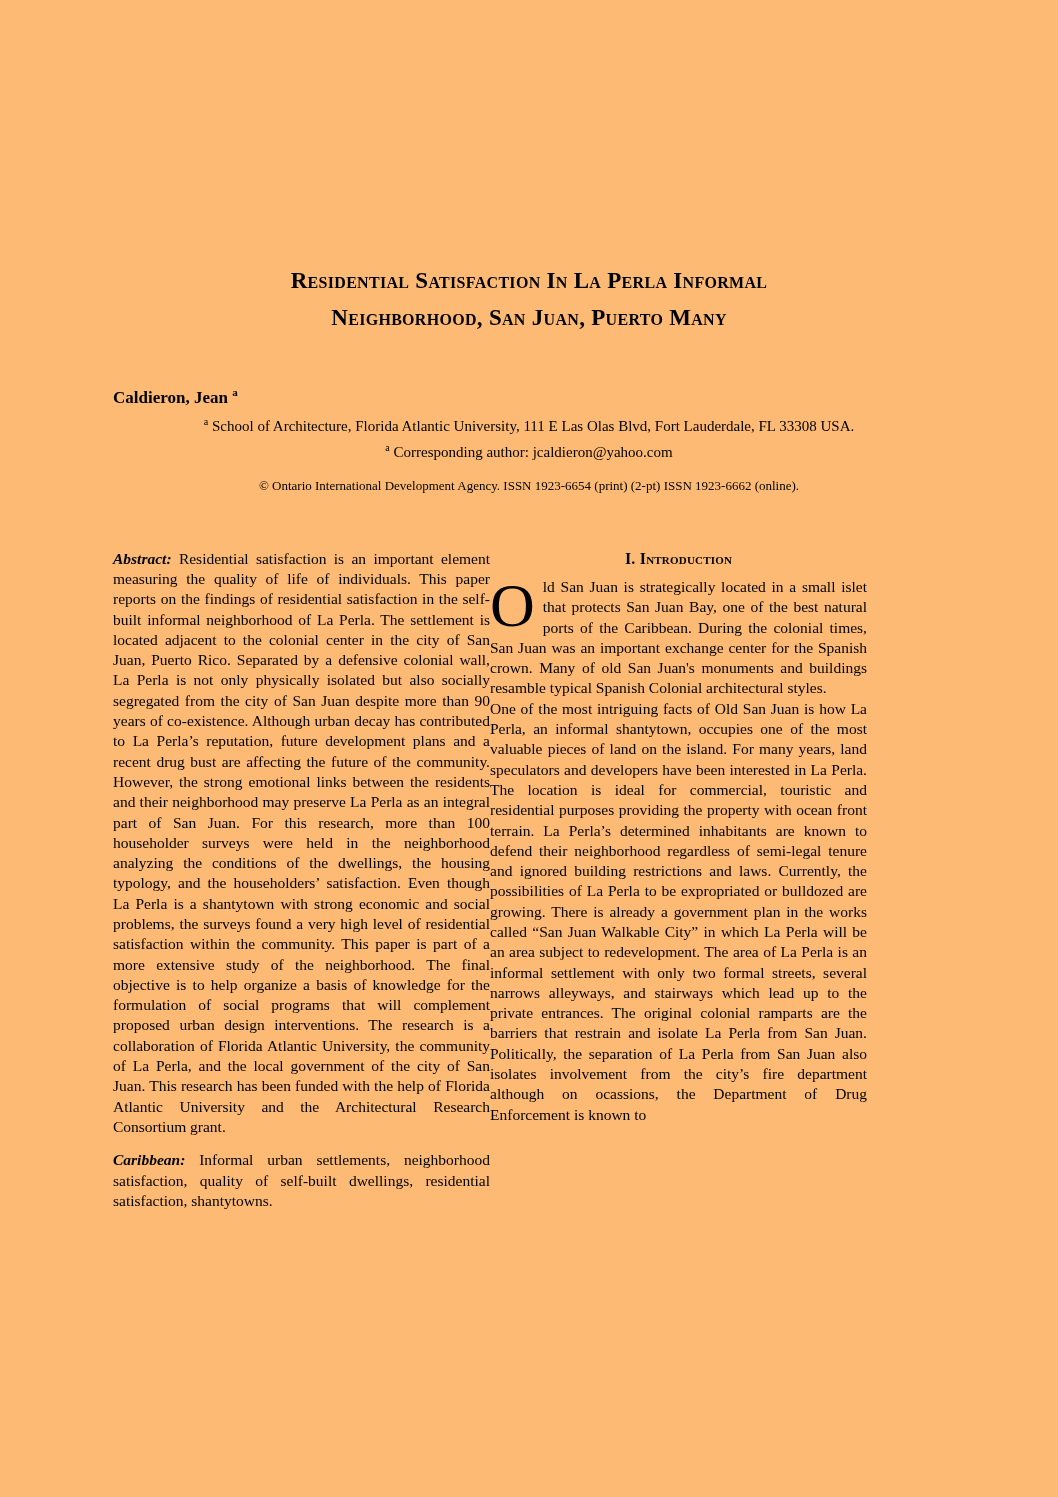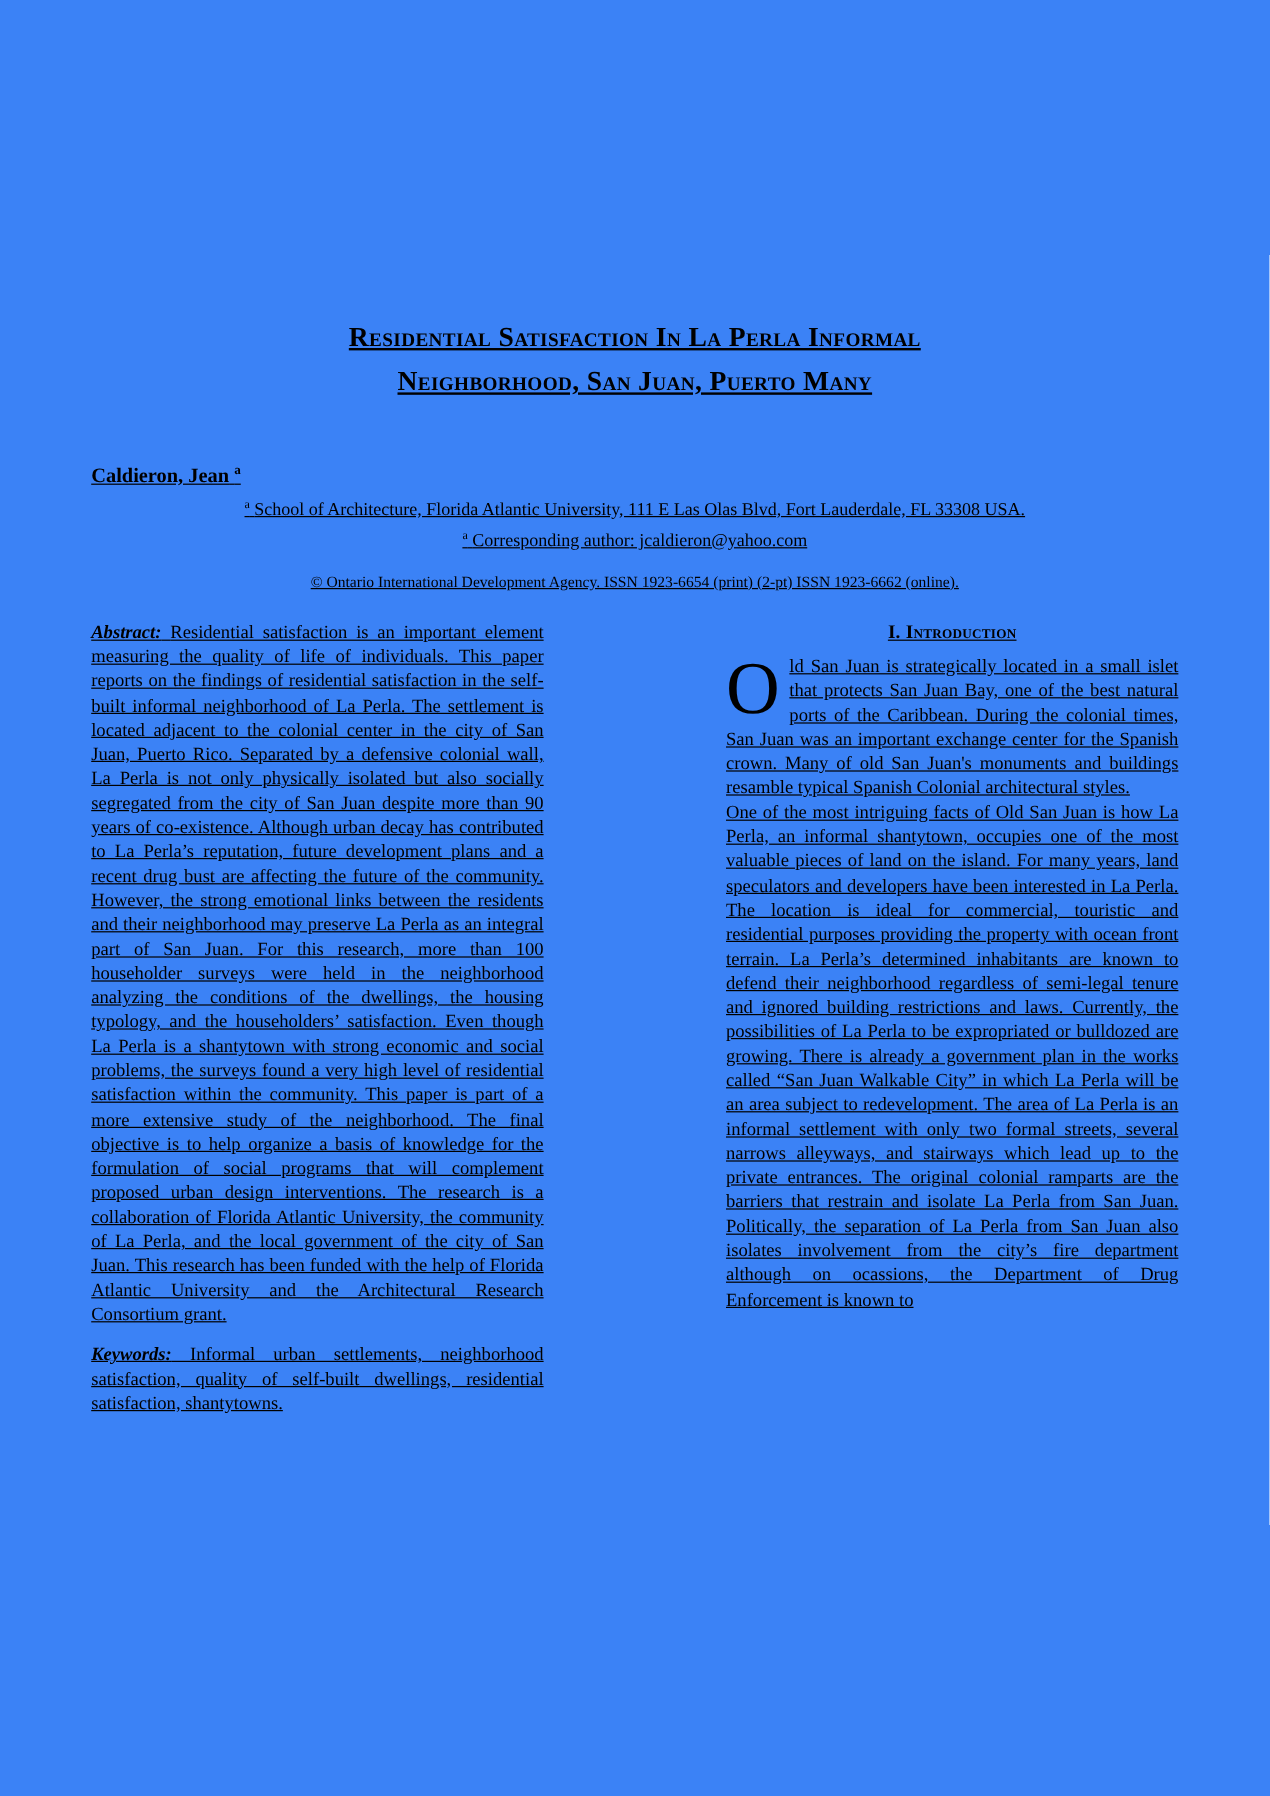--- a/index.html
+++ b/index.html
@@ -1,27 +1,26 @@
 <!DOCTYPE html>
 <html><head>
 <meta charset="utf-8">
 <style>
   html, body { margin:0; padding:0; background:#ffffff; }
   .page {
     position:relative;
     width:1058px;
     height:1497px;
     margin:0 auto;
-    background:#3b82f6;
+    background:#fdba74;
     color:#000000;
     font-family:"Liberation Serif", serif;
     box-sizing:border-box;
-    padding:0 76px;
+    padding:0 113px;
     overflow:hidden;
-    text-decoration:underline;
   }
   header { padding-top:262px; }
   .paper-title {
     margin:0;
     text-align:center;
     font-size:23px;
     line-height:37px;
     font-weight:bold;
     font-variant:small-caps;
     letter-spacing:0.3px;
@@ -43,23 +42,22 @@
   .affiliation { margin-top:4px; }
   .corresponding { margin-top:2px; }
   .affiliation sup, .corresponding sup { font-size:10px; }
   .imprint {
     margin-top:14px;
     text-align:center;
     font-size:13px;
     line-height:19px;
   }
   .columns {
-    margin-top:24px;
+    margin-top:54px;
     display:flex;
-    justify-content:space-between;
   }
   .col {
     width:377px;
     font-size:15.5px;
     line-height:20.3px;
     text-align:justify;
   }
   .col p { margin:0; }
   .lead-label { font-weight:bold; font-style:italic; }
   .keywords-para { margin-top:13px !important; }
@@ -109,21 +107,21 @@
 
     <div class="imprint">
       <div>© Ontario International Development Agency. ISSN 1923-6654 (print) (2-pt) ISSN 1923-6662 (online).</div>
     </div>
   </header>
 
   <main class="columns">
 
     <section class="col">
       <p><span class="lead-label">Abstract:</span> <span>Residential satisfaction is an important element measuring the quality of life of individuals. This paper reports on the findings of residential satisfaction in the self-built informal neighborhood of La Perla. The settlement is located adjacent to the colonial center in the city of San Juan, Puerto Rico. Separated by a defensive colonial wall, La Perla is not only physically isolated but also socially segregated from the city of San Juan despite more than 90 years of co-existence. Although urban decay has contributed to La Perla’s reputation, future development plans and a recent drug bust are affecting the future of the community.  However, the strong emotional links between the residents and their neighborhood may preserve La Perla as an integral part of San Juan.  For this research, more than 100 householder surveys were held in the neighborhood analyzing the conditions of the dwellings, the housing typology, and the householders’ satisfaction. Even though La Perla is a shantytown with strong economic and social problems, the surveys found a very high level of residential satisfaction within the community. This paper is part of a more extensive study of the neighborhood. The final objective is to help organize a basis of knowledge for the formulation of social programs that will complement proposed urban design interventions. The research is a collaboration of Florida Atlantic University, the community of La Perla, and the local government of the city of San Juan.  This research has been funded with the help of Florida Atlantic University and the Architectural Research Consortium grant.</span></p>
-      <p class="keywords-para"><span class="lead-label">Keywords:</span> <span>Informal urban settlements, neighborhood satisfaction, quality of self-built dwellings, residential satisfaction, shantytowns.</span></p>
+      <p class="keywords-para"><span class="lead-label">Caribbean:</span> <span>Informal urban settlements, neighborhood satisfaction, quality of self-built dwellings, residential satisfaction, shantytowns.</span></p>
     </section>
 
     <section class="col">
       <h2 class="intro-heading">I. Introduction</h2>
       <p class="intro-body"><span class="dropcap">O</span><span>ld San Juan is strategically located in a small islet that protects San Juan Bay, one of the best natural ports of the Caribbean. During the colonial times, San Juan was an important exchange center for the Spanish crown. Many of old San Juan's monuments and buildings resamble typical Spanish Colonial architectural styles.</span></p>
       <p>One of the most intriguing facts of Old San Juan is how La Perla, an informal shantytown, occupies one of the most valuable pieces of land on the island.  For many years, land speculators and developers have been interested in La Perla. The location is ideal for commercial, touristic and residential purposes providing the property with ocean front terrain.  La Perla’s determined inhabitants are known to defend their neighborhood regardless of semi-legal tenure and ignored building restrictions and laws. Currently, the possibilities of La Perla to be expropriated or bulldozed are growing.   There is already a government plan in the works called “San Juan Walkable City” in which La Perla will be an area subject to redevelopment. The area of La Perla is an informal settlement with only two formal streets, several narrows alleyways, and stairways which lead up to the private entrances. The original colonial ramparts are the barriers that restrain and isolate La Perla from San Juan.  Politically, the separation of La Perla from San Juan also isolates involvement from the city’s  fire department  although on ocassions, the Department of Drug Enforcement is known to</p>
     </section>
 
   </main>
 

